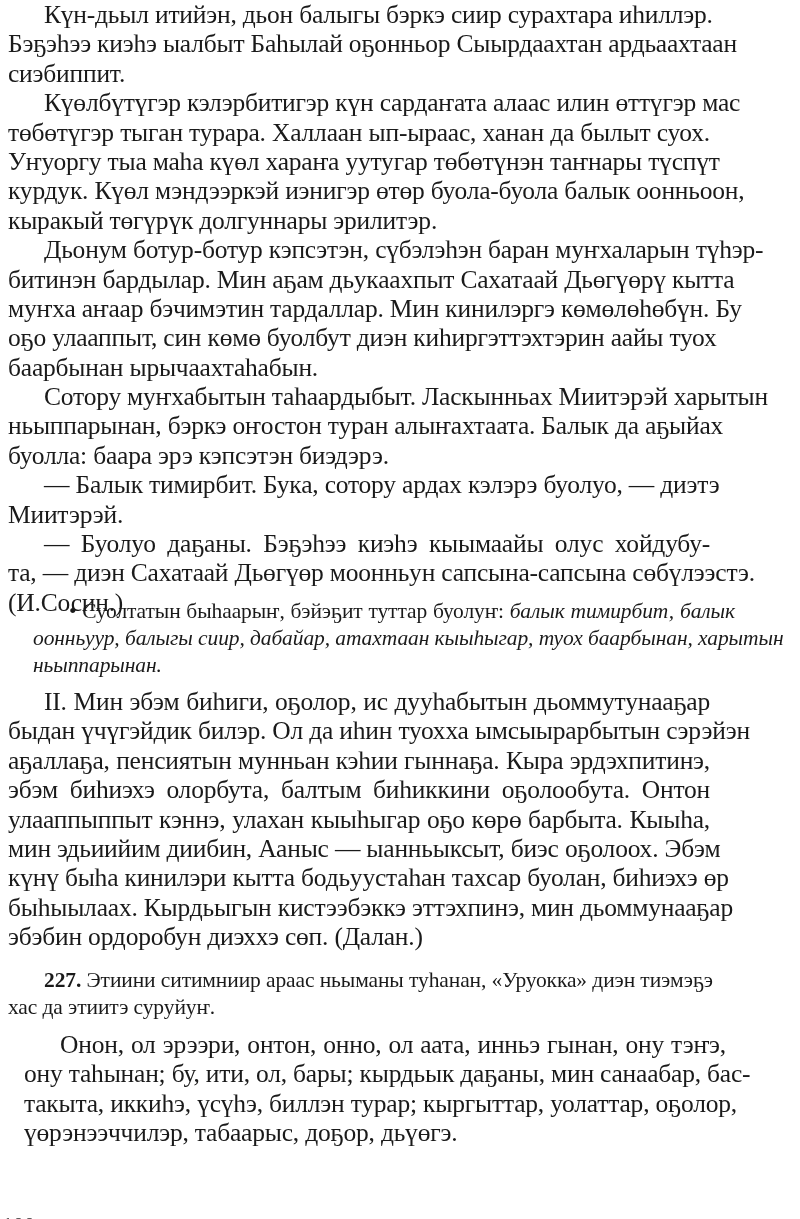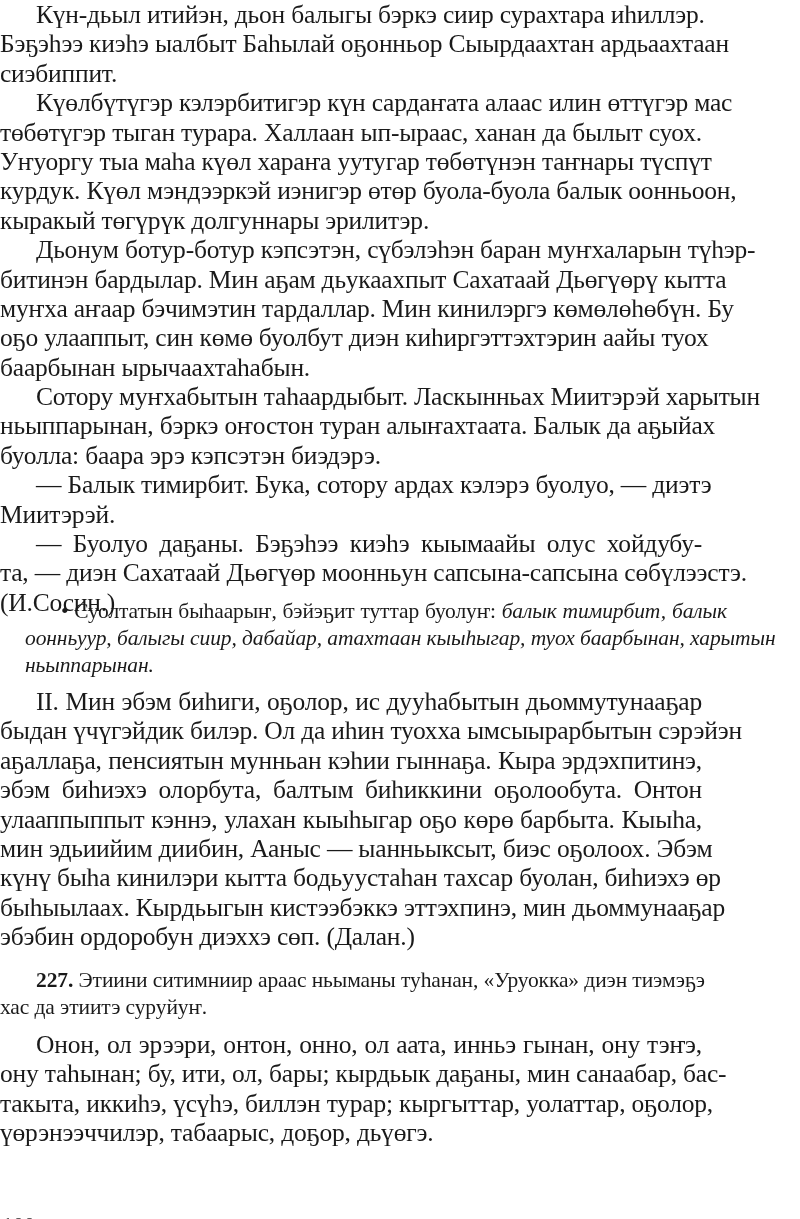--- a/index.html
+++ b/index.html
@@ -1,18 +1,18 @@
 <!DOCTYPE html>
 <html><head>
 <meta charset="utf-8">
 <style>
   html, body { margin:0; padding:0; background:#ffffff; }
   body { width:800px; height:1219px; position:relative; overflow:hidden; color:#1a1a1a; }
   .page { position:absolute; left:0; top:0; width:800px; height:1219px; }
-  .block { position:absolute; left:0; width:702px; }
+  .block { position:absolute; left:8px; width:702px; }
   .line {
     display:block; height:29.4px; line-height:29.4px;
     font-family:"Liberation Serif", serif; font-size:25.5px;
     white-space:nowrap; text-align:justify; text-align-last:justify;
     letter-spacing:-0.2px; transform-origin:left center;
   }
   .line.last { text-align-last:left; }
   .line.indent { padding-left:36px; }
   .small .line { height:27px; line-height:27px; font-size:21.5px; letter-spacing:-0.1px; }
   .it { font-style:italic; }
@@ -68,21 +68,21 @@
     <span class="line">күнү быһа кинилэри кытта бодьуустаһан тахсар буолан, биһиэхэ өр</span>
     <span class="line">быһыылаах. Кырдьыгын кистээбэккэ эттэхпинэ, мин дьоммунааҕар</span>
     <span class="line last">эбэбин ордоробун диэххэ сөп. (Далан.)</span>
   </div>
 
   <div class="block small" style="top:967px;">
     <span class="line indent"><span class="num">227.</span> <span>Этиини ситимниир араас ньыманы туһанан, «Уруокка» диэн тиэмэҕэ</span></span>
     <span class="line last">хас да этиитэ суруйуҥ.</span>
   </div>
 
-  <div class="block" style="top:1030px;">
+  <div class="block" style="top:1030px;margin-left:16px;">
     <span class="line indent">Онон, ол эрээри, онтон, онно, ол аата, инньэ гынан, ону тэҥэ,</span>
     <span class="line">ону таһынан; бу, ити, ол, бары; кырдьык даҕаны, мин санаабар, бас-</span>
     <span class="line">такыта, иккиһэ, үсүһэ, биллэн турар; кыргыттар, уолаттар, оҕолор,</span>
     <span class="line last">үөрэнээччилэр, табаарыс, доҕор, дьүөгэ.</span>
   </div>
 
   <div class="pagenum">100</div>
 </div>
 
 </body></html>

